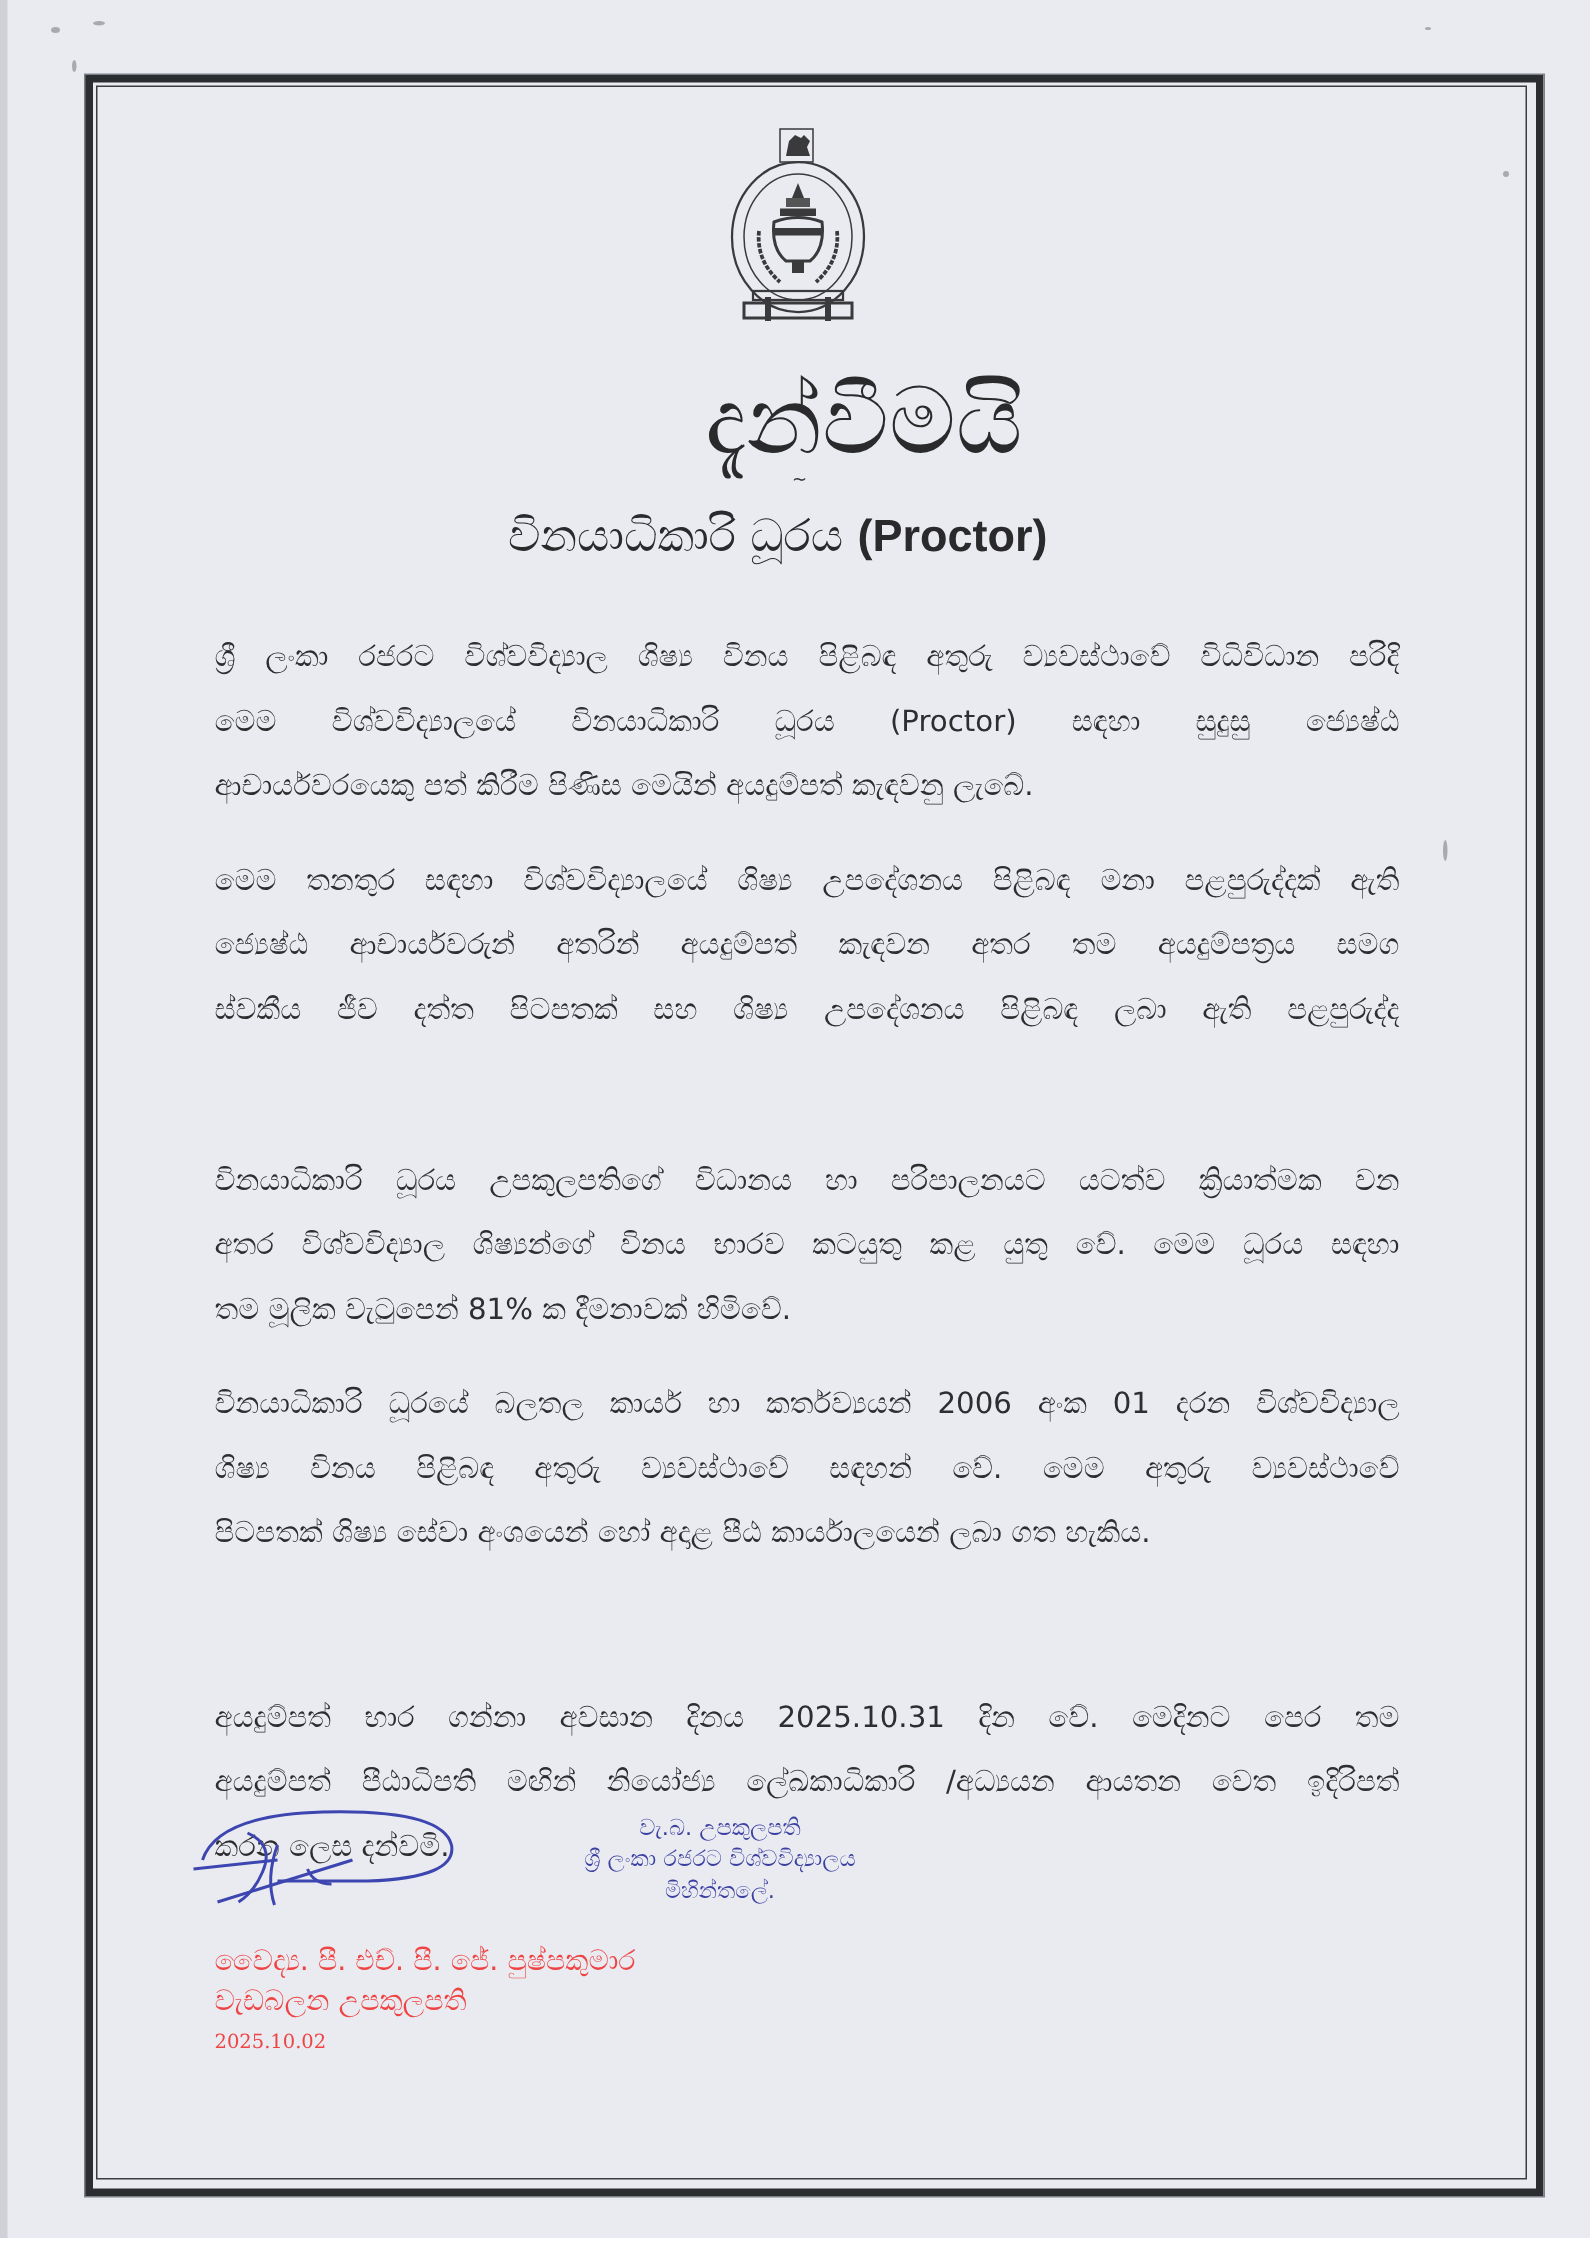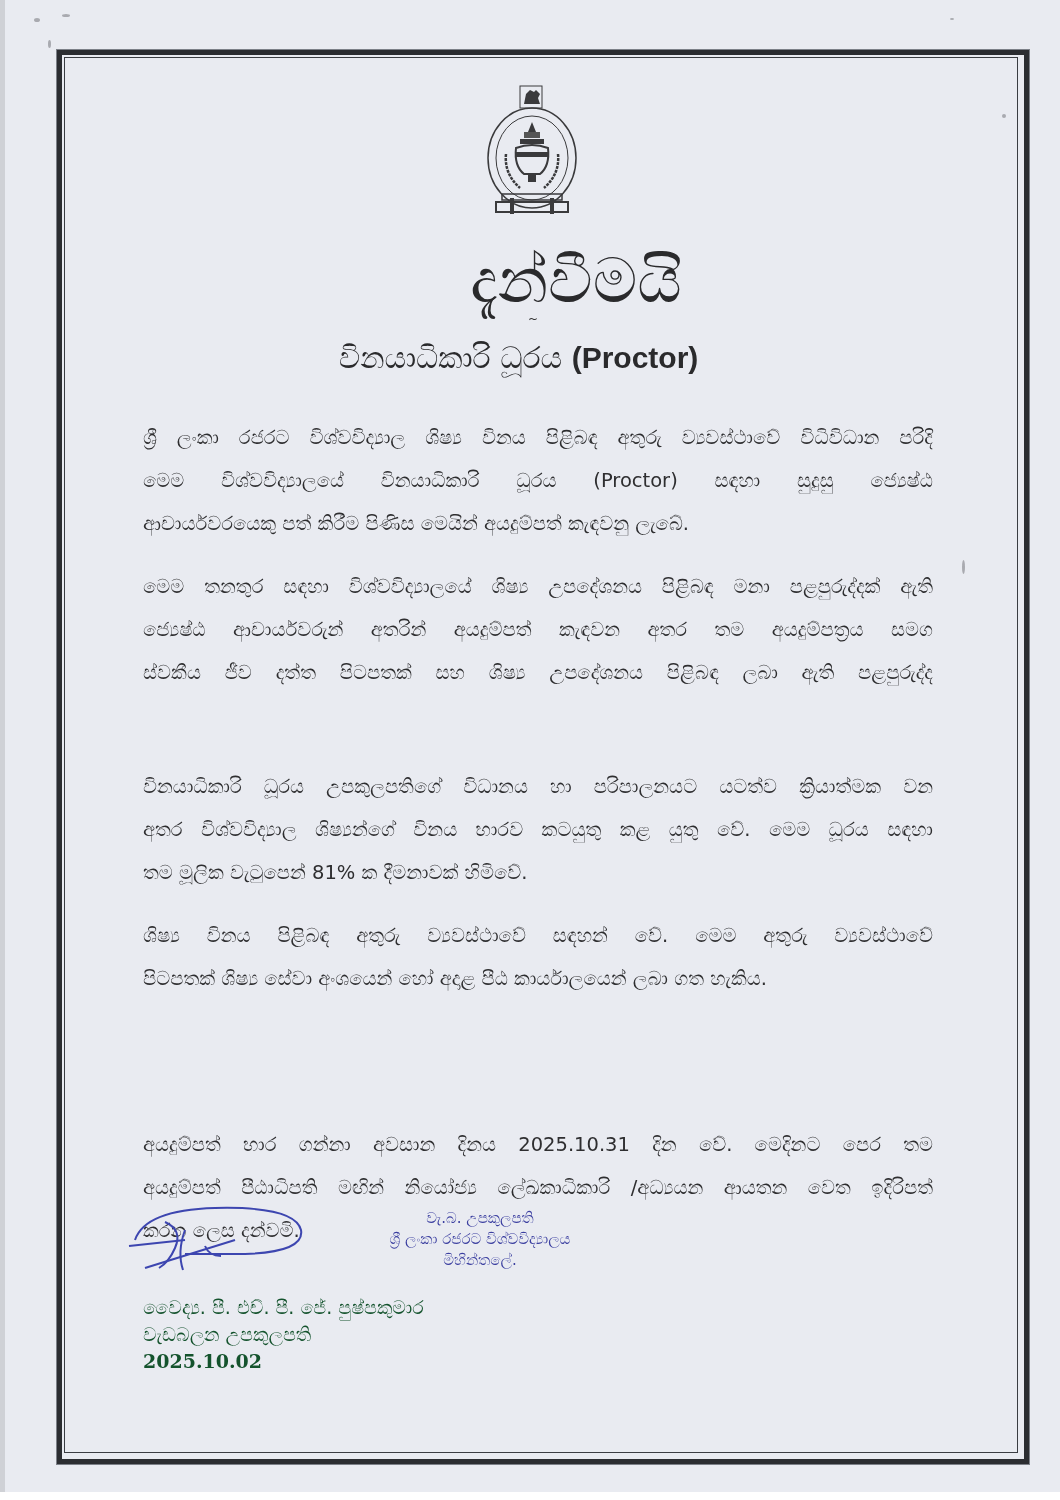--- a/index.html
+++ b/index.html
@@ -48,23 +48,23 @@
   .para .line.last { text-align-last: left; }
 
   .stamp {
     position: absolute; left: 340px; top: 1208px; width: 280px;
     text-align: center; color: #3b3fa0; font-size: 15px; line-height: 21px;
   }
   .signature { position: absolute; left: 125px; top: 1200px; width: 190px; height: 80px; }
 
   .sig-block {
     position: absolute; left: 143px; top: 1294px;
-    font-size: 19px; line-height: 27px; color: #14532d;
+    font-size: 19px; line-height: 27px; color: #ef4444;
   }
-  .sig-block .date { font-family: "DejaVu Serif", serif; font-weight: bold; font-size: 19px; }
+  .sig-block .date { font-family: "DejaVu Serif", serif; font-weight: normal; font-size: 13px; }
 </style>
 </head>
 <body>
 
 <div class="scan"></div>
 <div class="scan-leftstrip"></div>
 
 <div class="speck" style="left:34px;top:18px;width:6px;height:4px;"></div>
 <div class="speck" style="left:48px;top:40px;width:3px;height:8px;"></div>
 <div class="speck" style="left:62px;top:14px;width:8px;height:3px;"></div>
@@ -121,20 +121,21 @@
   <span class="line">ස්වකීය ජීව දත්ත පිටපතක් සහ ශිෂ්‍ය උපදේශනය පිළිබඳ ලබා ඇති පළපුරුද්ද</span>
 </div>
 
 <div class="para" style="top:765px;">
   <span class="line">විනයාධිකාරි ධූරය උපකුලපතිගේ විධානය හා පරිපාලනයට යටත්ව ක්‍රියාත්මක වන</span>
   <span class="line">අතර විශ්වවිද්‍යාල ශිෂ්‍යන්ගේ විනය භාරව කටයුතු කළ යුතු වේ.  මෙම ධූරය සඳහා</span>
   <span class="line last">තම මූලික වැටුපෙන් 81% ක දීමනාවක් හිමිවේ.</span>
 </div>
 
 <div class="para" style="top:914px;">
+  <span class="line">විනයාධිකාරි ධූරයේ බලතල කාර්ය හා කර්තව්‍යයන් 2006 අංක 01 දරන විශ්වවිද්‍යාල</span>
   <span class="line">ශිෂ්‍ය විනය පිළිබඳ අතුරු ව්‍යවස්ථාවේ සඳහන් වේ. මෙම අතුරු ව්‍යවස්ථාවේ</span>
   <span class="line last">පිටපතක් ශිෂ්‍ය සේවා අංශයෙන් හෝ අදාළ පීඨ කාර්යාලයෙන් ලබා ගත හැකිය.</span>
 </div>
 
 <div class="para" style="top:1123px;">
   <span class="line">අයදුම්පත් භාර ගන්නා අවසාන දිනය 2025.10.31 දින වේ.  මෙදිනට පෙර තම</span>
   <span class="line">අයදුම්පත් පීඨාධිපති මඟින් නියෝජ්‍ය ලේඛකාධිකාරි /අධ්‍යයන ආයතන වෙත ඉදිරිපත්</span>
   <span class="line last">කරන ලෙස දන්වමි.</span>
 </div>
 

